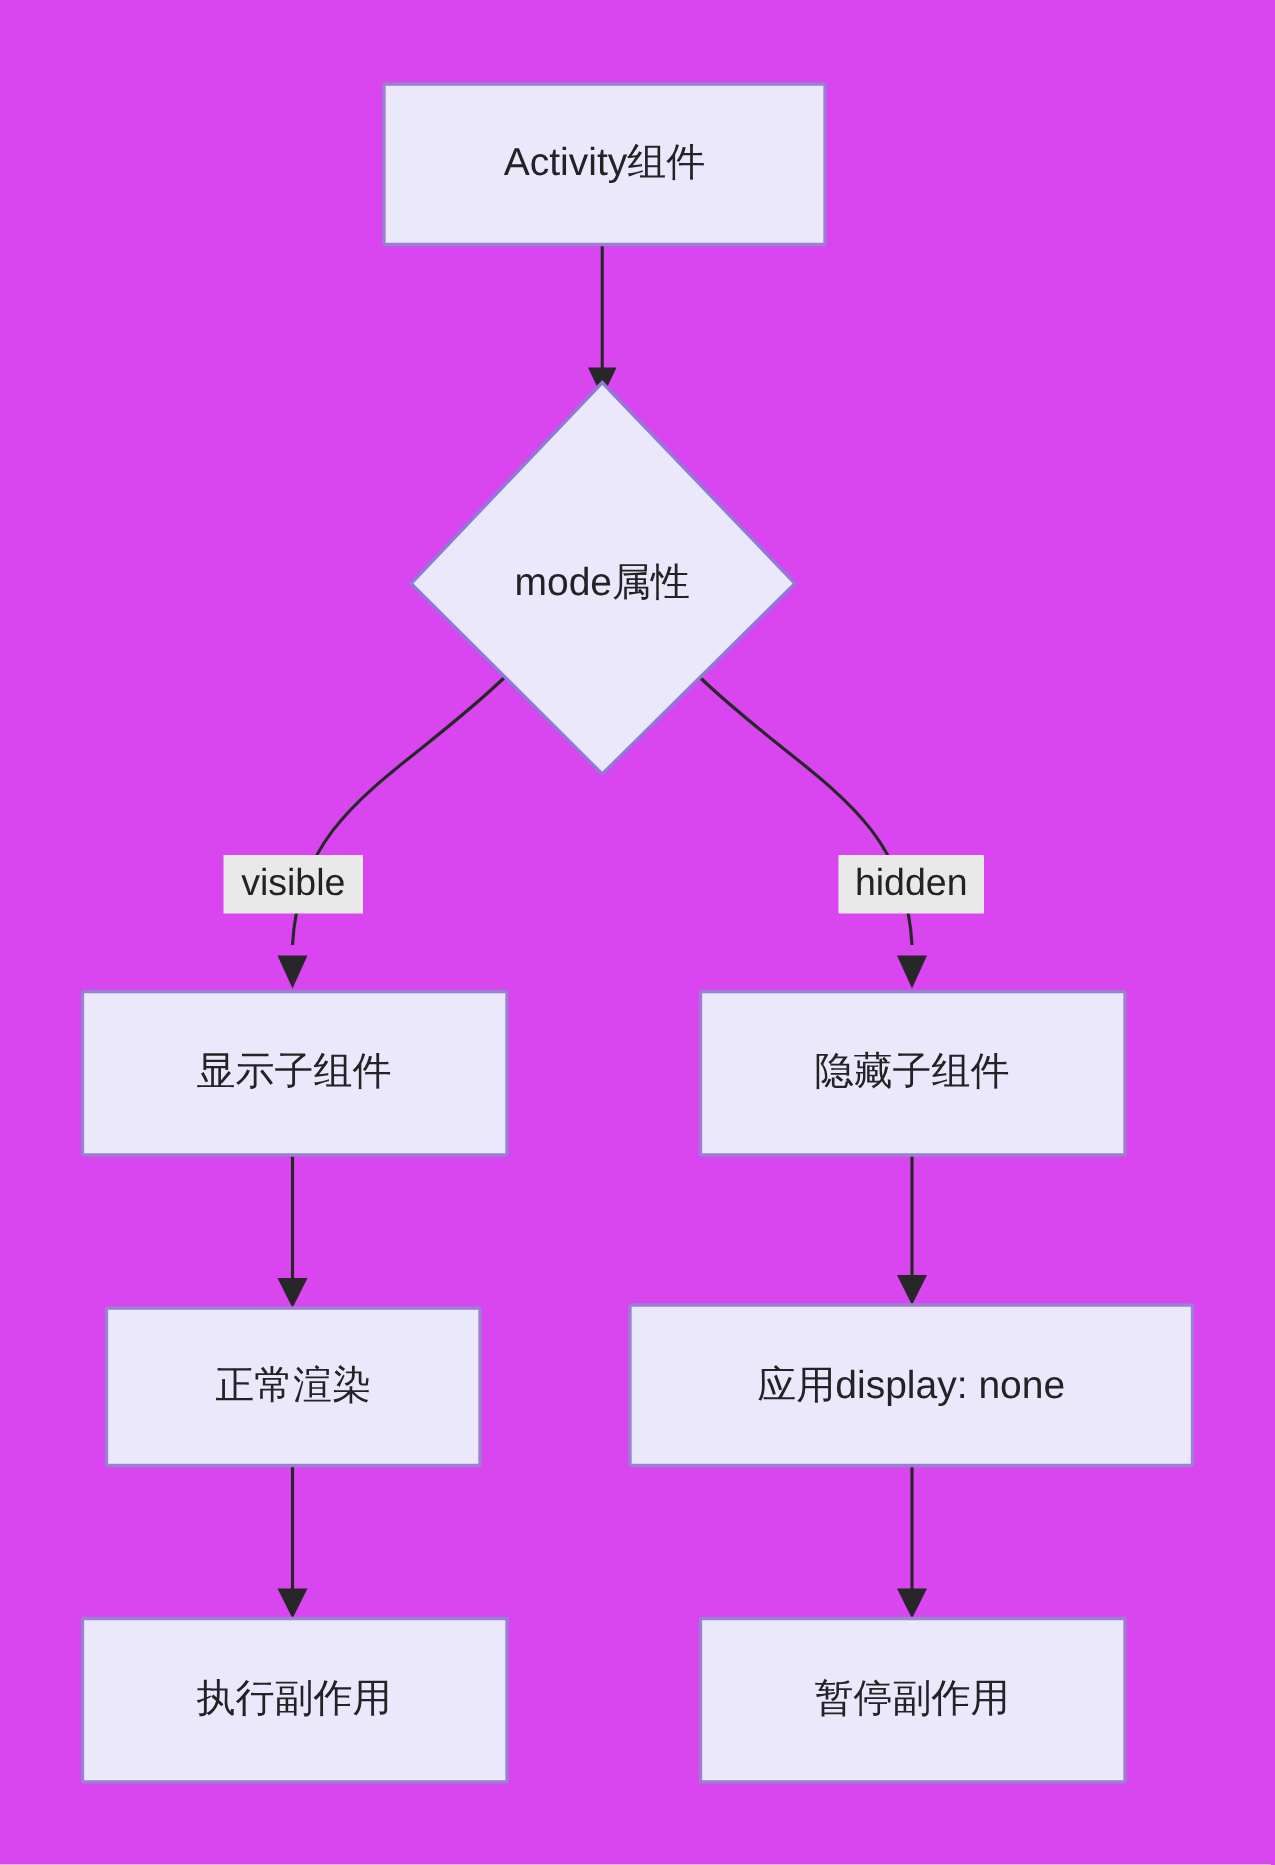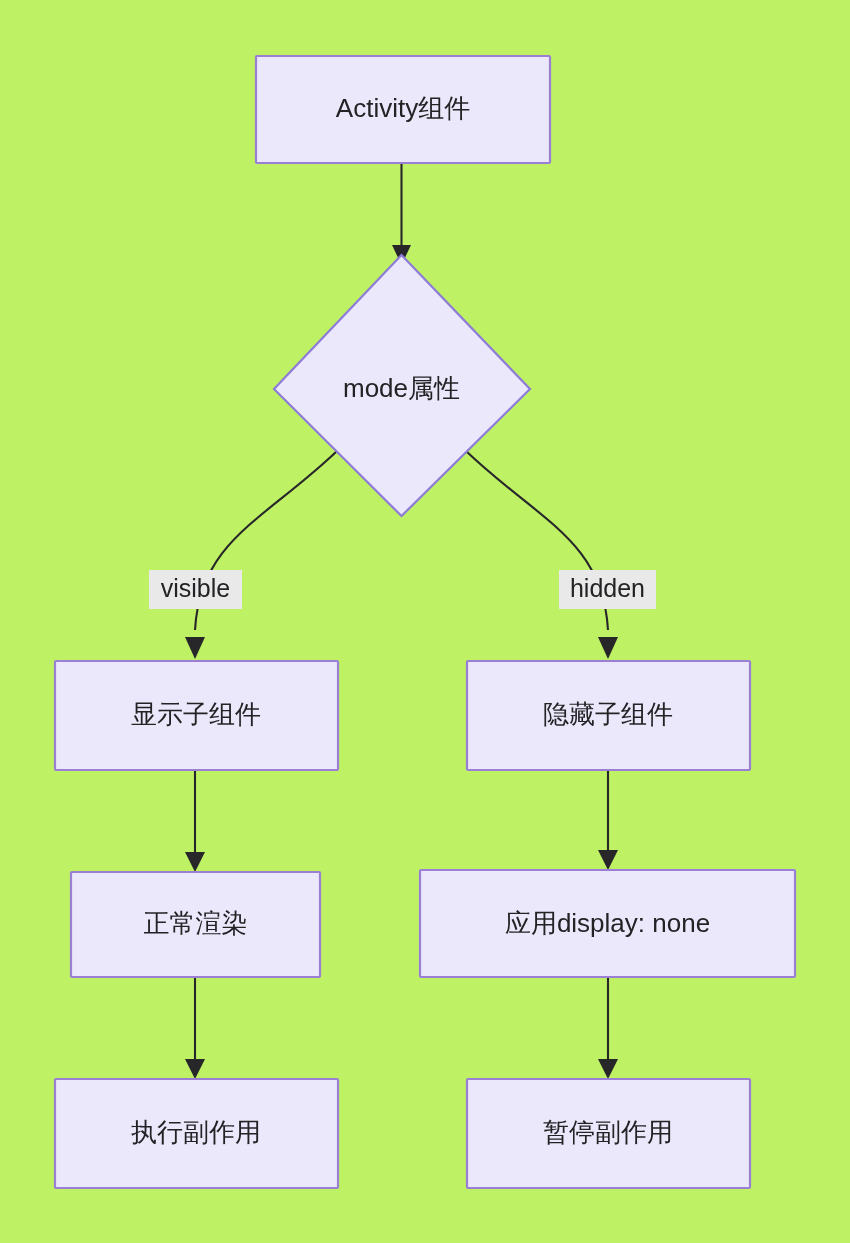--- a/index.html
+++ b/index.html
@@ -7,21 +7,21 @@
     padding: 0;
     background: #ffffff;
   }
   body {
     font-family: "Liberation Sans", "DejaVu Sans", sans-serif;
   }
   #flowchart-root {
     position: relative;
     width: 850px;
     height: 1243px;
-    background: #bef264;
+    background: #d946ef;
     overflow: hidden;
   }
   #flow-svg {
     position: absolute;
     left: 0;
     top: 0;
     width: 850px;
     height: 1243px;
   }
   .node-rect {

